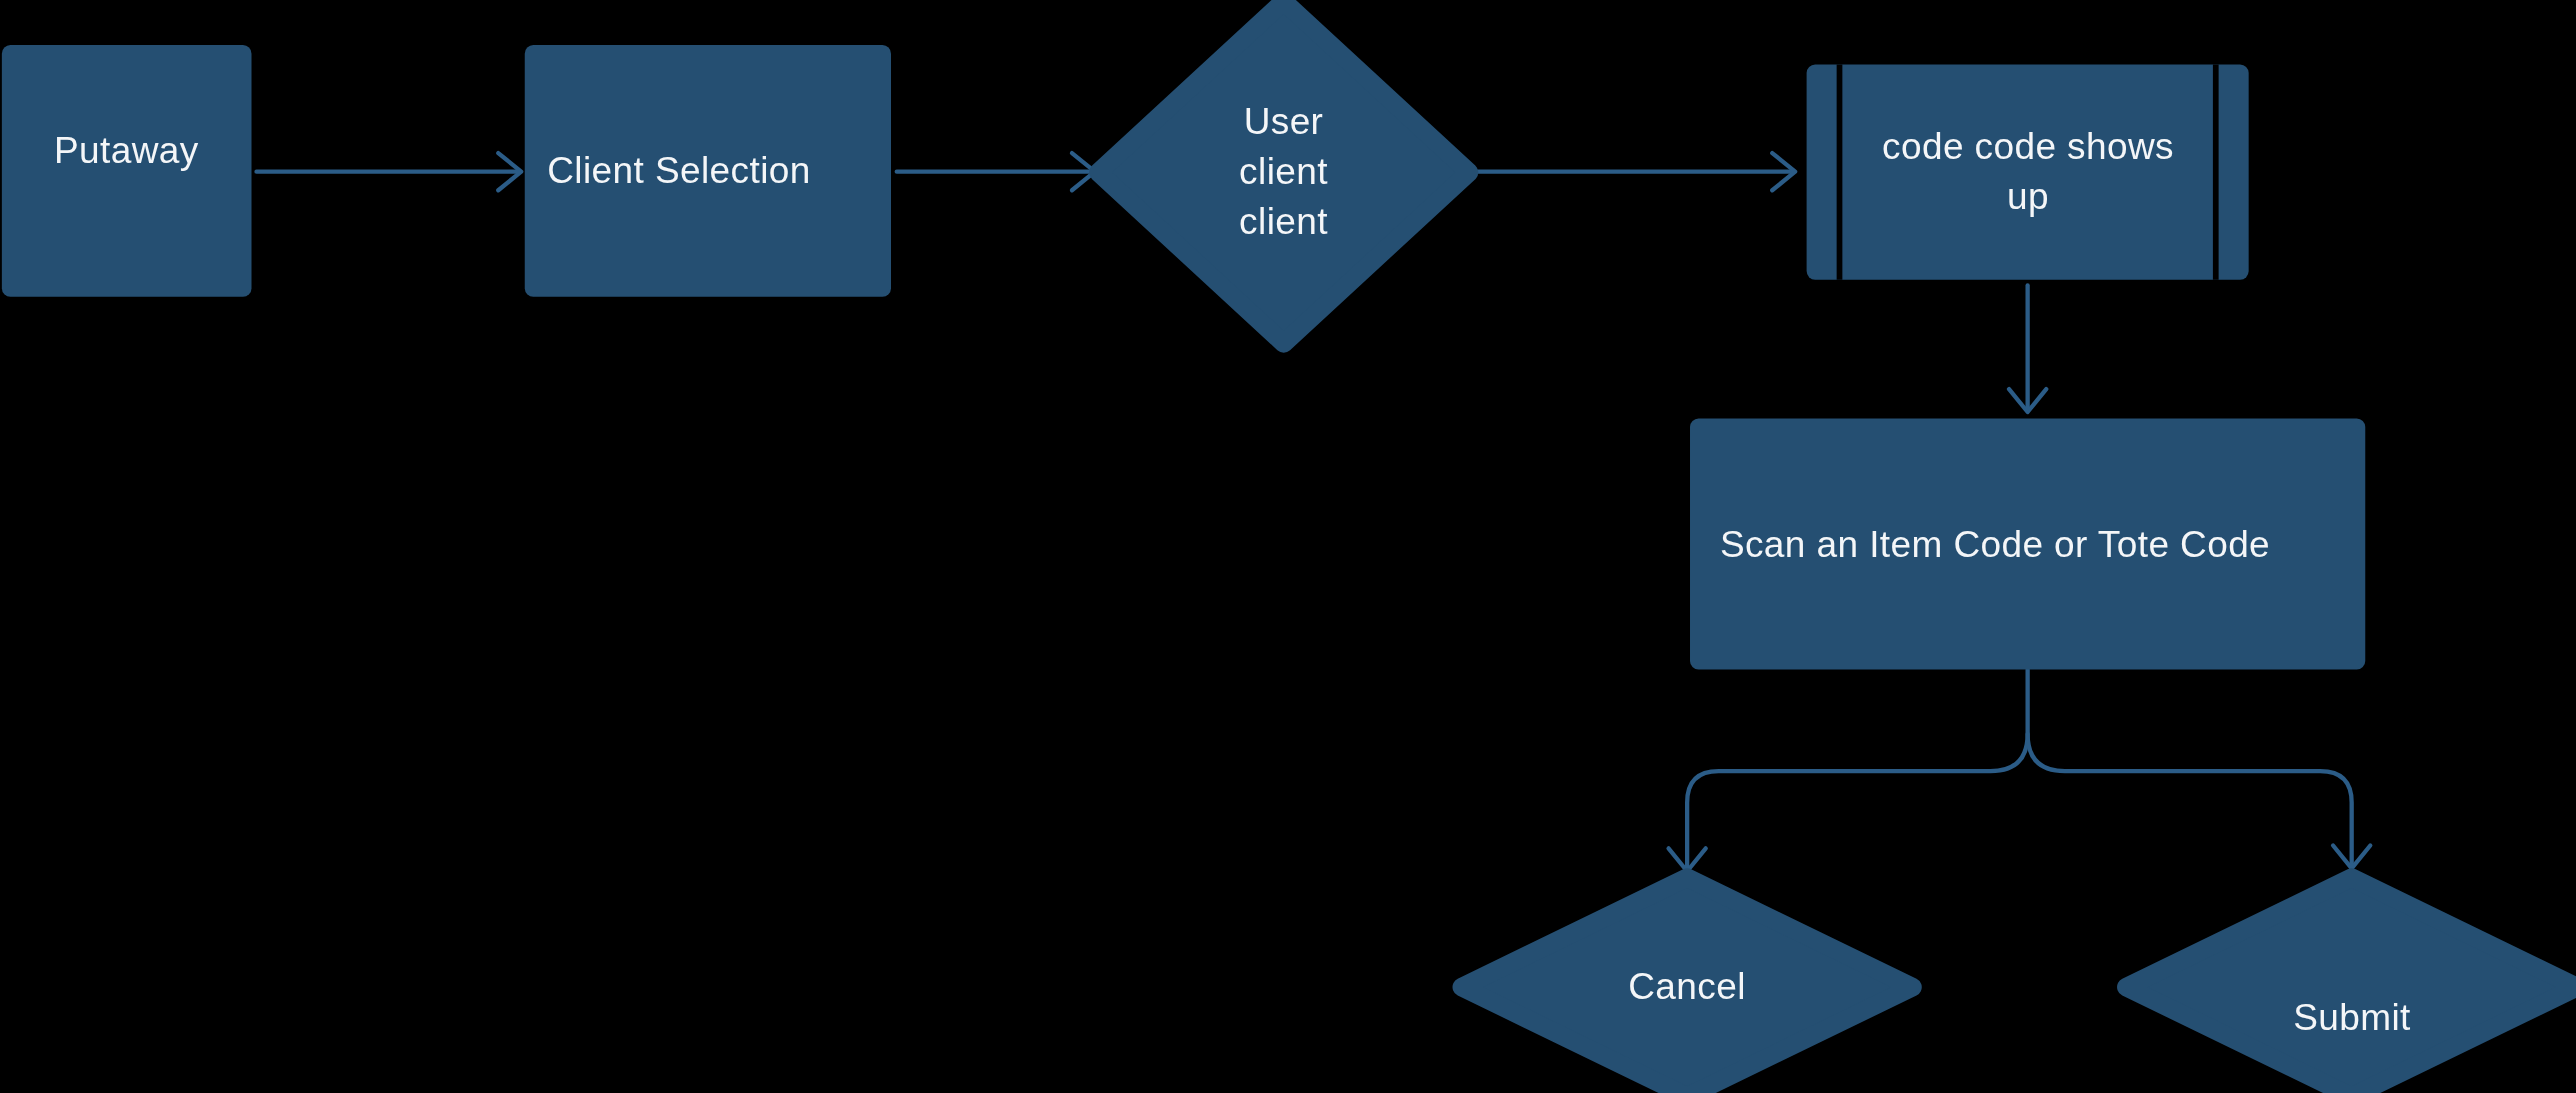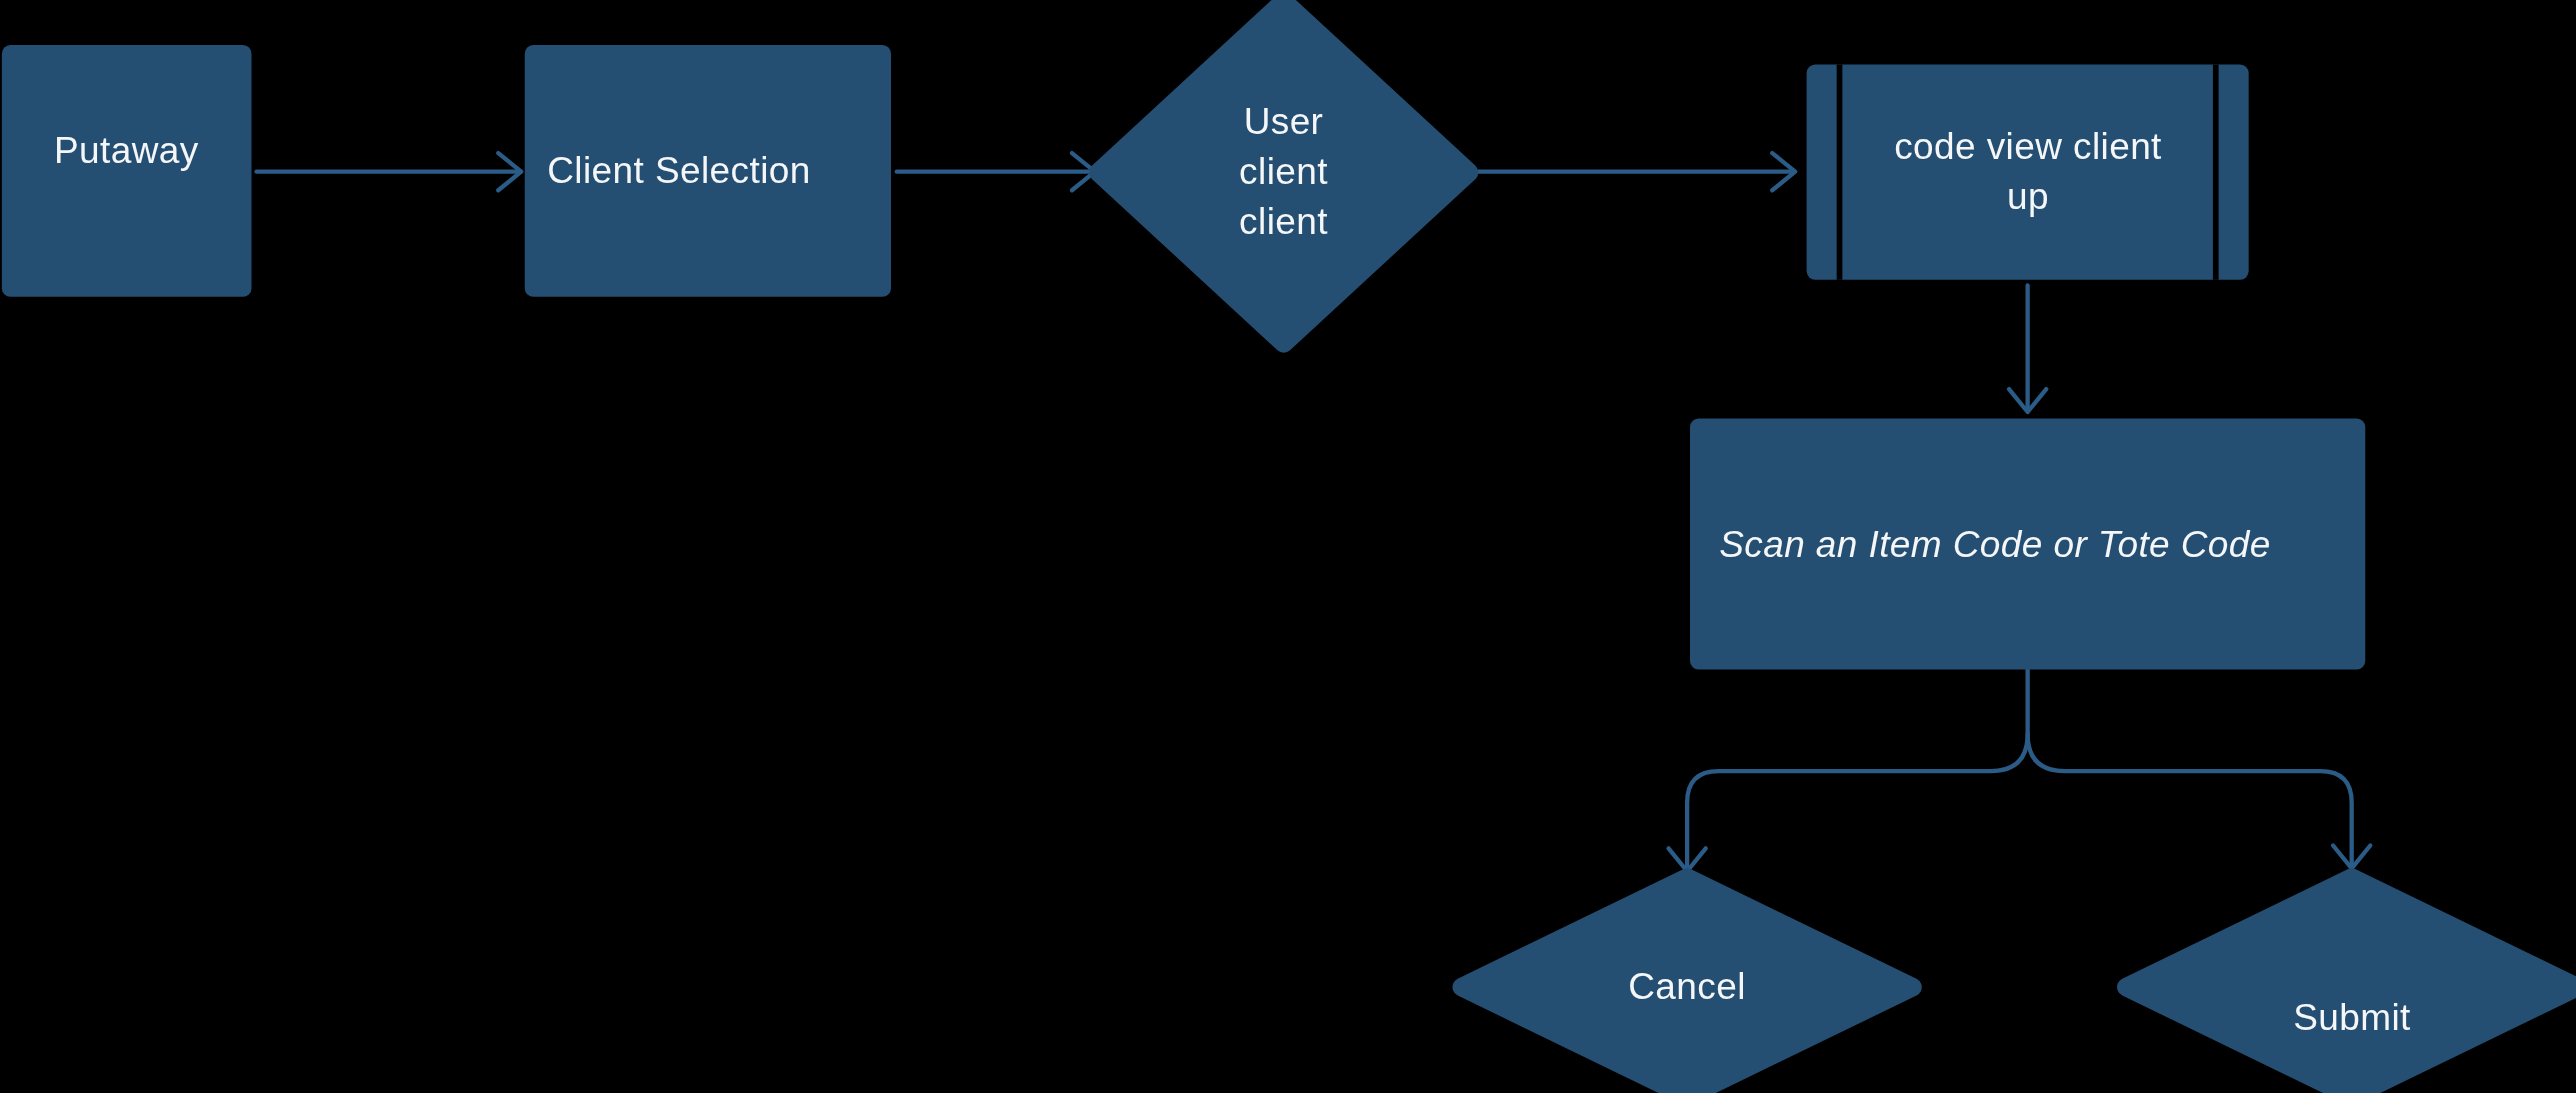--- a/index.html
+++ b/index.html
@@ -124,25 +124,25 @@
     <span>Client Selection</span>
   </div>
 
   <div class="label" style="left:1176px; top:97px; width:215px; height:150px;">
     <span>User</span>
     <span>client</span>
     <span>client</span>
   </div>
 
   <div class="label" style="left:1849px; top:97px; width:358px; height:150px;">
-    <span>code view client</span>
+    <span>code code shows</span>
     <span>up</span>
   </div>
 
-  <div class="label" style="left:1690px; top:419px; width:610px; height:251px;font-style:italic;">
+  <div class="label" style="left:1690px; top:419px; width:610px; height:251px;">
     <span>Scan an Item Code or Tote Code</span>
   </div>
 
   <div class="label" style="left:1544px; top:957px; width:286px; height:60px;">
     <span>Cancel</span>
   </div>
 
   <div class="label" style="left:2209px; top:988px; width:286px; height:60px;">
     <span>Submit</span>
   </div>

